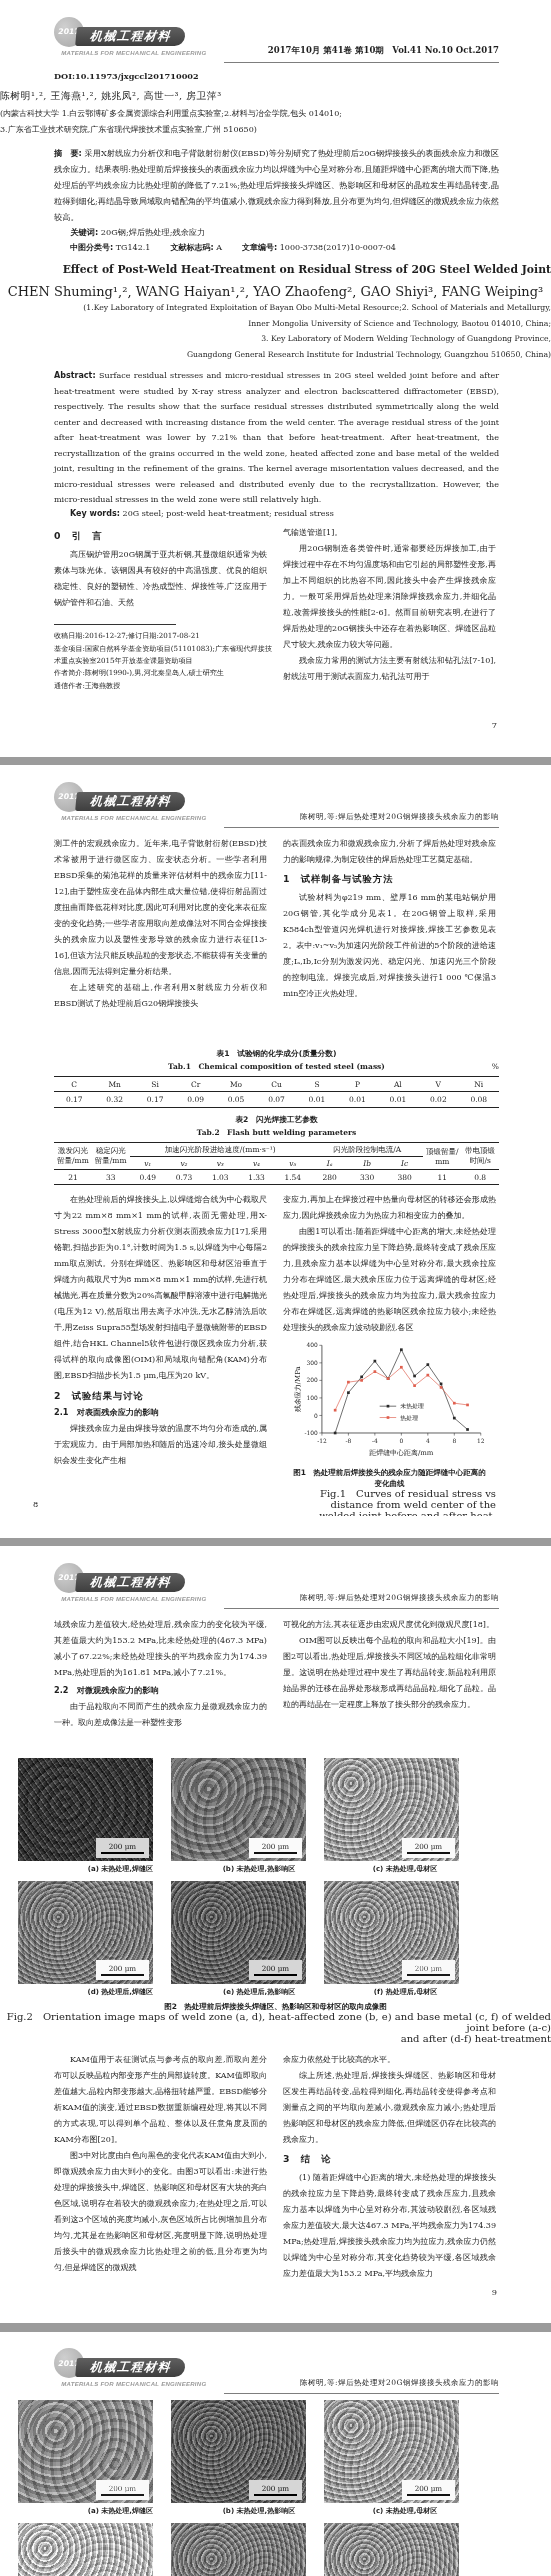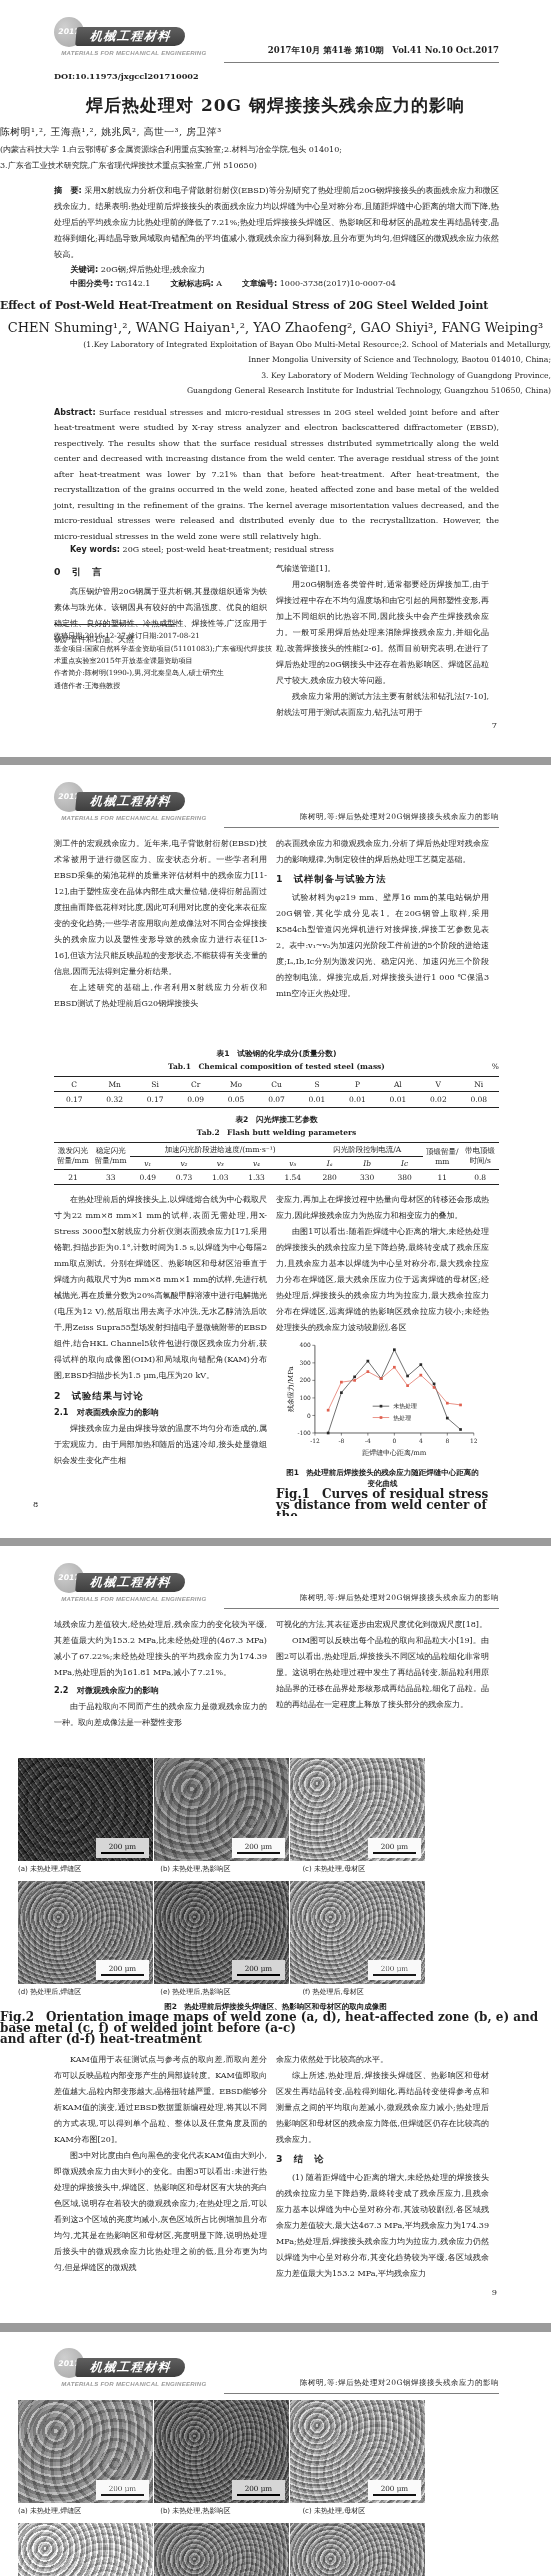--- a/index.html
+++ b/index.html
@@ -26,31 +26,31 @@
   
   .doi{margin-top:8.2px;font-weight:bold;font-size:8.2px}
   .title{margin:13.4px 0 0;text-align:center;font-size:17px;font-weight:bold;letter-spacing:1px}
   .authors{margin-top:9px;text-align:left;font-size:9.8px;letter-spacing:0.5px}
   .affil{margin-top:5.2px;text-align:left;font-size:8px}
   .abs-zh{margin-top:10.3px;font-size:8.2px;line-height:16px;text-align:justify}
   .abs-zh .lab,.kw b,.clc b,.abs-en b,.kw-en b{font-family:"DejaVu Sans",sans-serif;font-weight:bold}
   .kw{margin-top:2.1px;font-size:8.2px;text-indent:2em}
   .clc{margin-top:3.1px;font-size:8px;text-indent:2em}
   .clc span.pair{margin-right:17.5px}
-  .title-en{margin-top:10.3px;text-align:left;font-weight:bold;font-size:10.8px}
+  .title-en{margin-top:10.3px;text-align:right;font-weight:bold;font-size:10.8px}
   .authors-en{margin-top:8.2px;text-align:center;font-weight:normal;font-size:13px}
   .affil-en{margin-top:3.1px;text-align:right;font-size:7.7px;line-height:12.4px}
   .abs-en{margin-top:7.2px;font-size:8px;line-height:15.5px;text-align:justify}
   .kw-en{margin-top:1px;font-size:8px;text-indent:2em}
   .footnote{position:absolute;left:54px;top:624px;width:218px}
   .fn-rule{width:122px;border-top:0.8px solid #333;margin-bottom:5.2px}
   .fn-line{font-size:7.1px;line-height:12.4px;text-align:justify}
 
   
-  .twocol{display:flex;gap:9px;overflow:hidden}
+  .twocol{display:flex;gap:16px;overflow:hidden}
   .col{width:213px;flex:0 0 213px}
   .p{margin:0;font-size:8px;line-height:16px;text-align:justify;text-indent:2em}
   .p.cont{text-indent:0}
   .h-sec{margin:5.2px 0 4.1px;font-family:"DejaVu Sans",sans-serif;font-weight:bold;font-size:9.3px;letter-spacing:1px}
   .h-sub{margin:4.1px 0 3.1px;font-family:"DejaVu Sans",sans-serif;font-weight:bold;font-size:8.2px}
   .pageno{position:absolute;font-size:8.2px}
 
   
   .tcapzh{text-align:center;font-family:"DejaVu Sans",sans-serif;font-weight:bold;font-size:7.7px;margin-top:7.2px}
   .tcapen{position:relative;text-align:center;font-weight:bold;font-size:7.5px;margin-top:3.1px}
@@ -61,27 +61,27 @@
   table.t2 thead th{padding:1.5px 1px}
   table.t2 .grp{border-bottom:0.5px solid #222}
   table.t2 tbody td{border-top:0.5px solid #222}
   .it{font-style:italic}
 
   
   .fig1box{margin-top:3.1px;display:flex;justify-content:center}
   .tick{font:11.5px "DejaVu Serif",serif;fill:#1f1f1f}
   .axlab{font:13.5px "DejaVu Serif",serif;fill:#1f1f1f}
   .figcap-zh{margin-top:4.1px;text-align:center;font-family:"DejaVu Sans",sans-serif;font-weight:bold;font-size:7.5px;line-height:11.3px}
-  .figcap-en{text-align:left;font-weight:bold;font-size:12px;line-height:10.8px}
+  .figcap-en{text-align:right;font-weight:normal;font-size:10px;line-height:10.8px}
 
   
-  .figrow{display:flex;gap:1px;margin:6.2px 18px 0 18px}
+  .figrow{display:flex;gap:18px;margin:6.2px 18px 0 18px}
   .panel{width:135px;height:103px;position:relative;background-color:#6b6b6b}
   .panlabels{display:flex;gap:7.2px;margin:3.1px 18px 0 18px}
-  .panlabel{width:135px;text-align:left;font-family:"DejaVu Sans",sans-serif;font-weight:normal;font-size:7px}
+  .panlabel{width:135px;text-align:right;font-family:"DejaVu Sans",sans-serif;font-weight:bold;font-size:7px}
   .tex1{background-image:repeating-linear-gradient(55deg,rgba(15,15,15,.5) 0 1.5px,rgba(140,140,140,.35) 1.5px 2.6px,rgba(50,50,50,.45) 2.6px 5.2px),repeating-linear-gradient(-40deg,rgba(220,220,220,.22) 0 1px,rgba(25,25,25,.35) 1px 3.1px,rgba(90,90,90,.3) 3.1px 6.2px),repeating-radial-gradient(circle at 35% 45%,#808080 0 3.6px,#474747 3.6px 7.2px,#636363 7.2px 11.3px)}
   .tex2{background-image:repeating-radial-gradient(circle at 28% 30%,rgba(200,200,200,.45) 0 2.1px,rgba(70,70,70,.5) 2.1px 5.2px,rgba(120,120,120,.4) 5.2px 8.8px),repeating-radial-gradient(circle at 72% 62%,#7a7a7a 0 3.1px,#4f4f4f 3.1px 6.2px,#8a8a8a 6.2px 9.8px),repeating-linear-gradient(25deg,rgba(0,0,0,.25) 0 2.1px,rgba(255,255,255,.12) 2.1px 4.1px)}
   .tex3{background-color:#9a9a9a;background-image:repeating-radial-gradient(circle at 20% 25%,rgba(255,255,255,.55) 0 1.5px,rgba(90,90,90,.45) 1.5px 3.6px,rgba(170,170,170,.4) 3.6px 5.7px),repeating-radial-gradient(circle at 65% 70%,#b5b5b5 0 2.1px,#6e6e6e 2.1px 4.6px,#979797 4.6px 7.2px),repeating-linear-gradient(-15deg,rgba(40,40,40,.2) 0 1.5px,rgba(255,255,255,.18) 1.5px 3.1px)}
   .tex4{background-color:#787878;background-image:repeating-radial-gradient(circle at 30% 35%,rgba(230,230,230,.4) 0 1.3px,rgba(60,60,60,.45) 1.3px 3.1px,rgba(140,140,140,.35) 3.1px 4.6px),repeating-radial-gradient(circle at 70% 60%,#8f8f8f 0 1.8px,#585858 1.8px 4.1px,#7f7f7f 4.1px 6.2px),repeating-linear-gradient(65deg,rgba(20,20,20,.22) 0 1px,rgba(240,240,240,.15) 1px 2.6px)}
   .lite{filter:brightness(1.18) contrast(.95)}
   .dark{filter:brightness(.82) contrast(1.12)}
   .sbar{position:absolute;right:4.1px;bottom:3.1px;width:53px;height:20.6px;background:#fafafa;display:flex;flex-direction:column;align-items:center;justify-content:center;gap:1px}
   .sbt{font-size:7.2px}
   .sbl{width:43px;height:1.5px;background:#111}
 </style>
@@ -96,21 +96,20 @@
         </div>
       <div class="logo-band">机械工程材料</div>
       <div class="logo-sub">MATERIALS FOR MECHANICAL ENGINEERING</div>
     </div>
     <div class="mast-right">
       <span class="issue">2017年10月 第41卷 第10期　Vol.41 No.10 Oct.2017</span>
     </div>
   </div>
 
   <div class="m doi">DOI:10.11973/jxgccl201710002</div>
-  <div class="title">焊后热处理对 20G 钢焊接接头残余应力的影响</div>
   <div class="authors">陈树明¹,², 王海燕¹,², 姚兆凤², 高世一³, 房卫萍³</div>
   <div class="affil">(内蒙古科技大学 1.白云鄂博矿多金属资源综合利用重点实验室;2.材料与冶金学院,包头 014010;</div>
   <div class="affil">3.广东省工业技术研究院,广东省现代焊接技术重点实验室,广州 510650)</div>
 
   <div class="m abs-zh">
     <b class="lab">摘　要:</b>
     <span>采用X射线应力分析仪和电子背散射衍射仪(EBSD)等分别研究了热处理前后20G钢焊接接头的表面残余应力和微区残余应力。结果表明:热处理前后焊接接头的表面残余应力均以焊缝为中心呈对称分布,且随距焊缝中心距离的增大而下降,热处理后的平均残余应力比热处理前的降低了7.21%;热处理后焊接接头焊缝区、热影响区和母材区的晶粒发生再结晶转变,晶粒得到细化;再结晶导致局域取向错配角的平均值减小,微观残余应力得到释放,且分布更为均匀,但焊缝区的微观残余应力依然较高。</span>
   </div>
   <div class="m kw">
     <b>关键词:</b>

